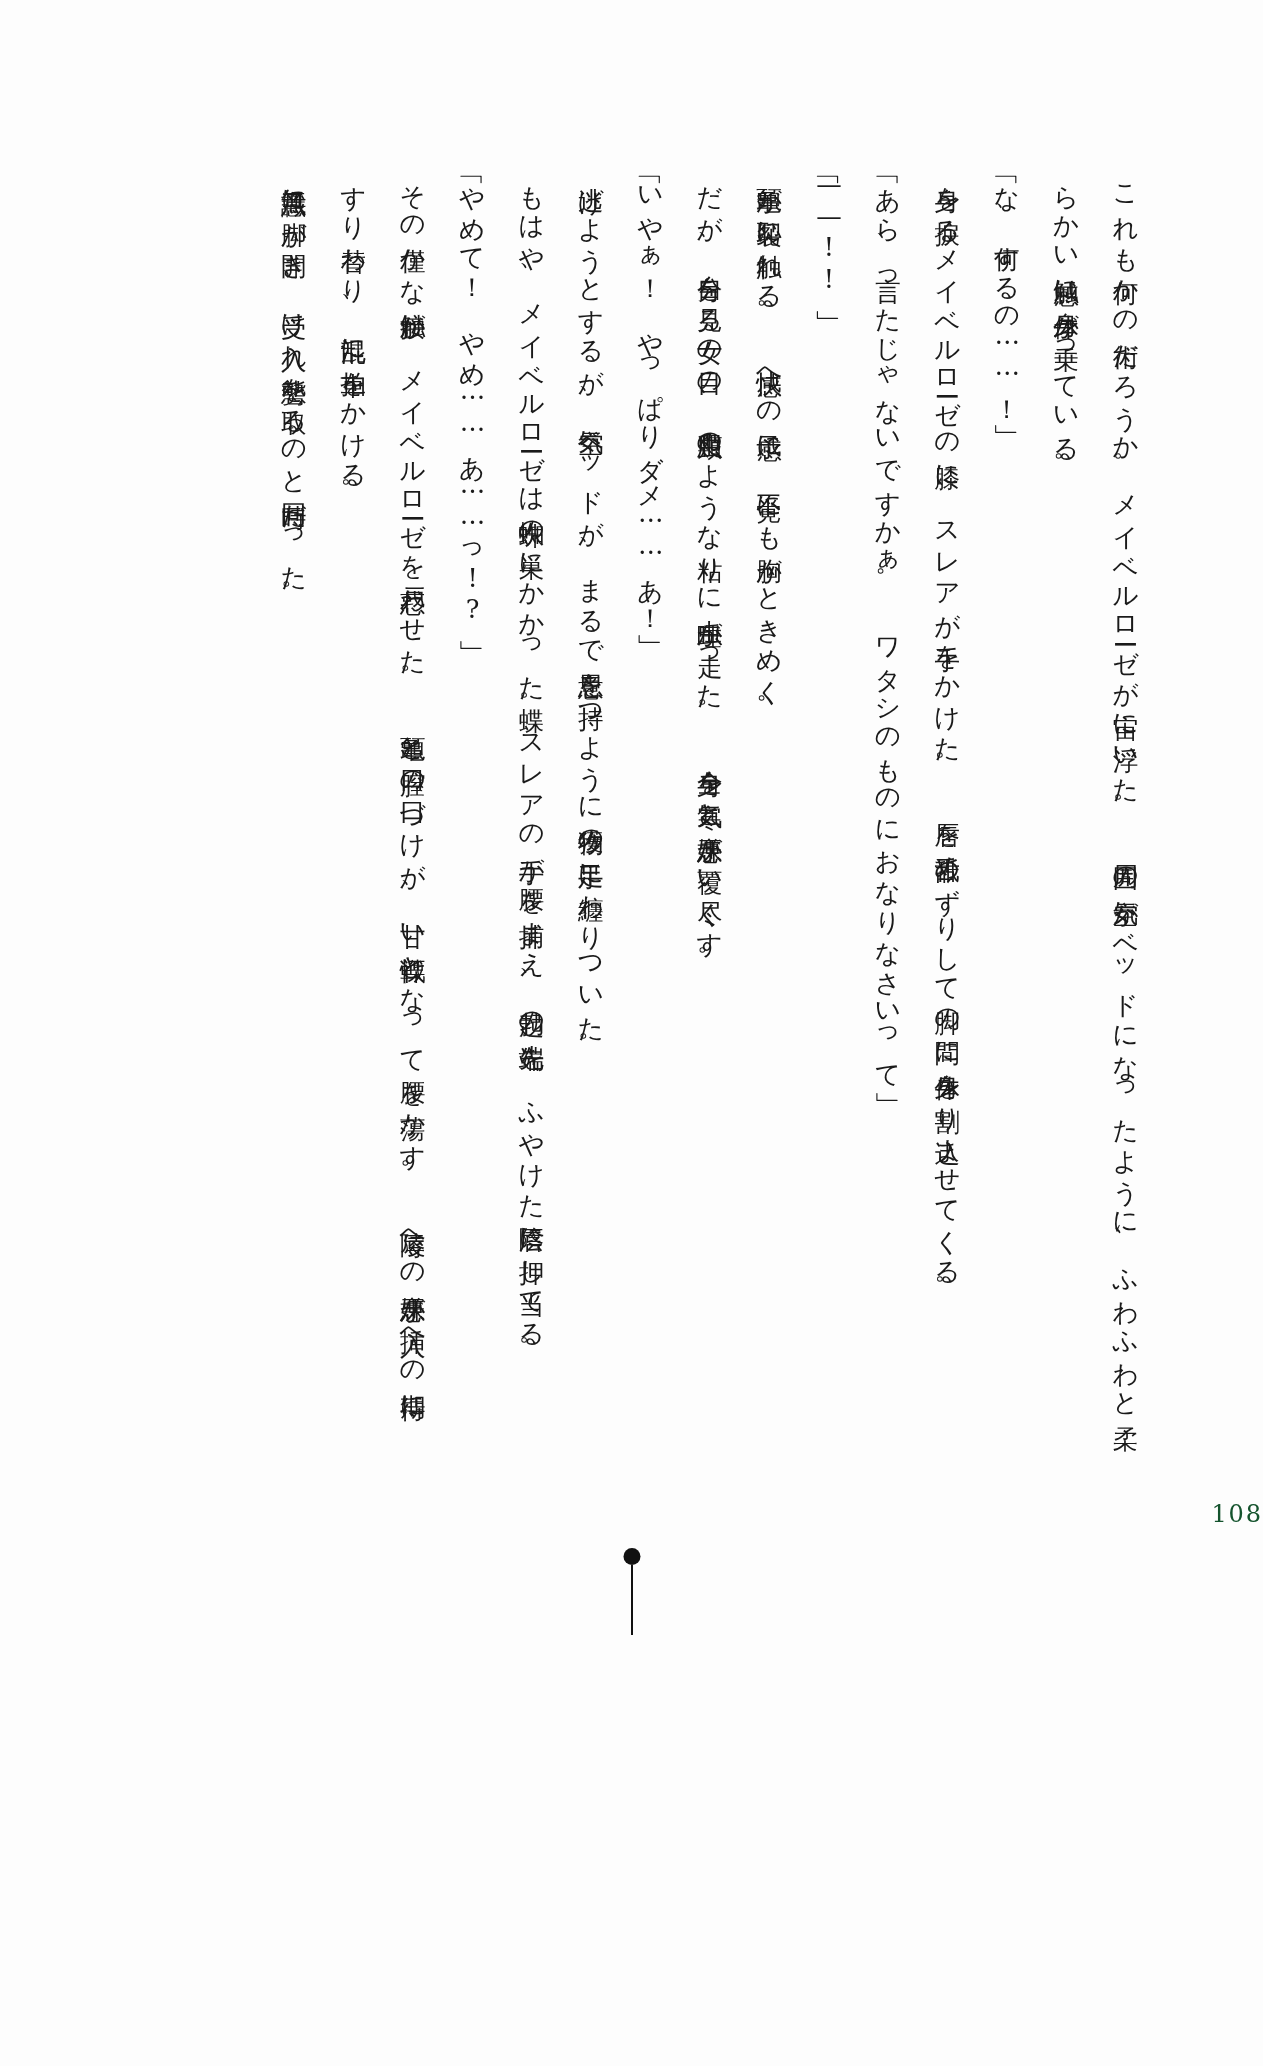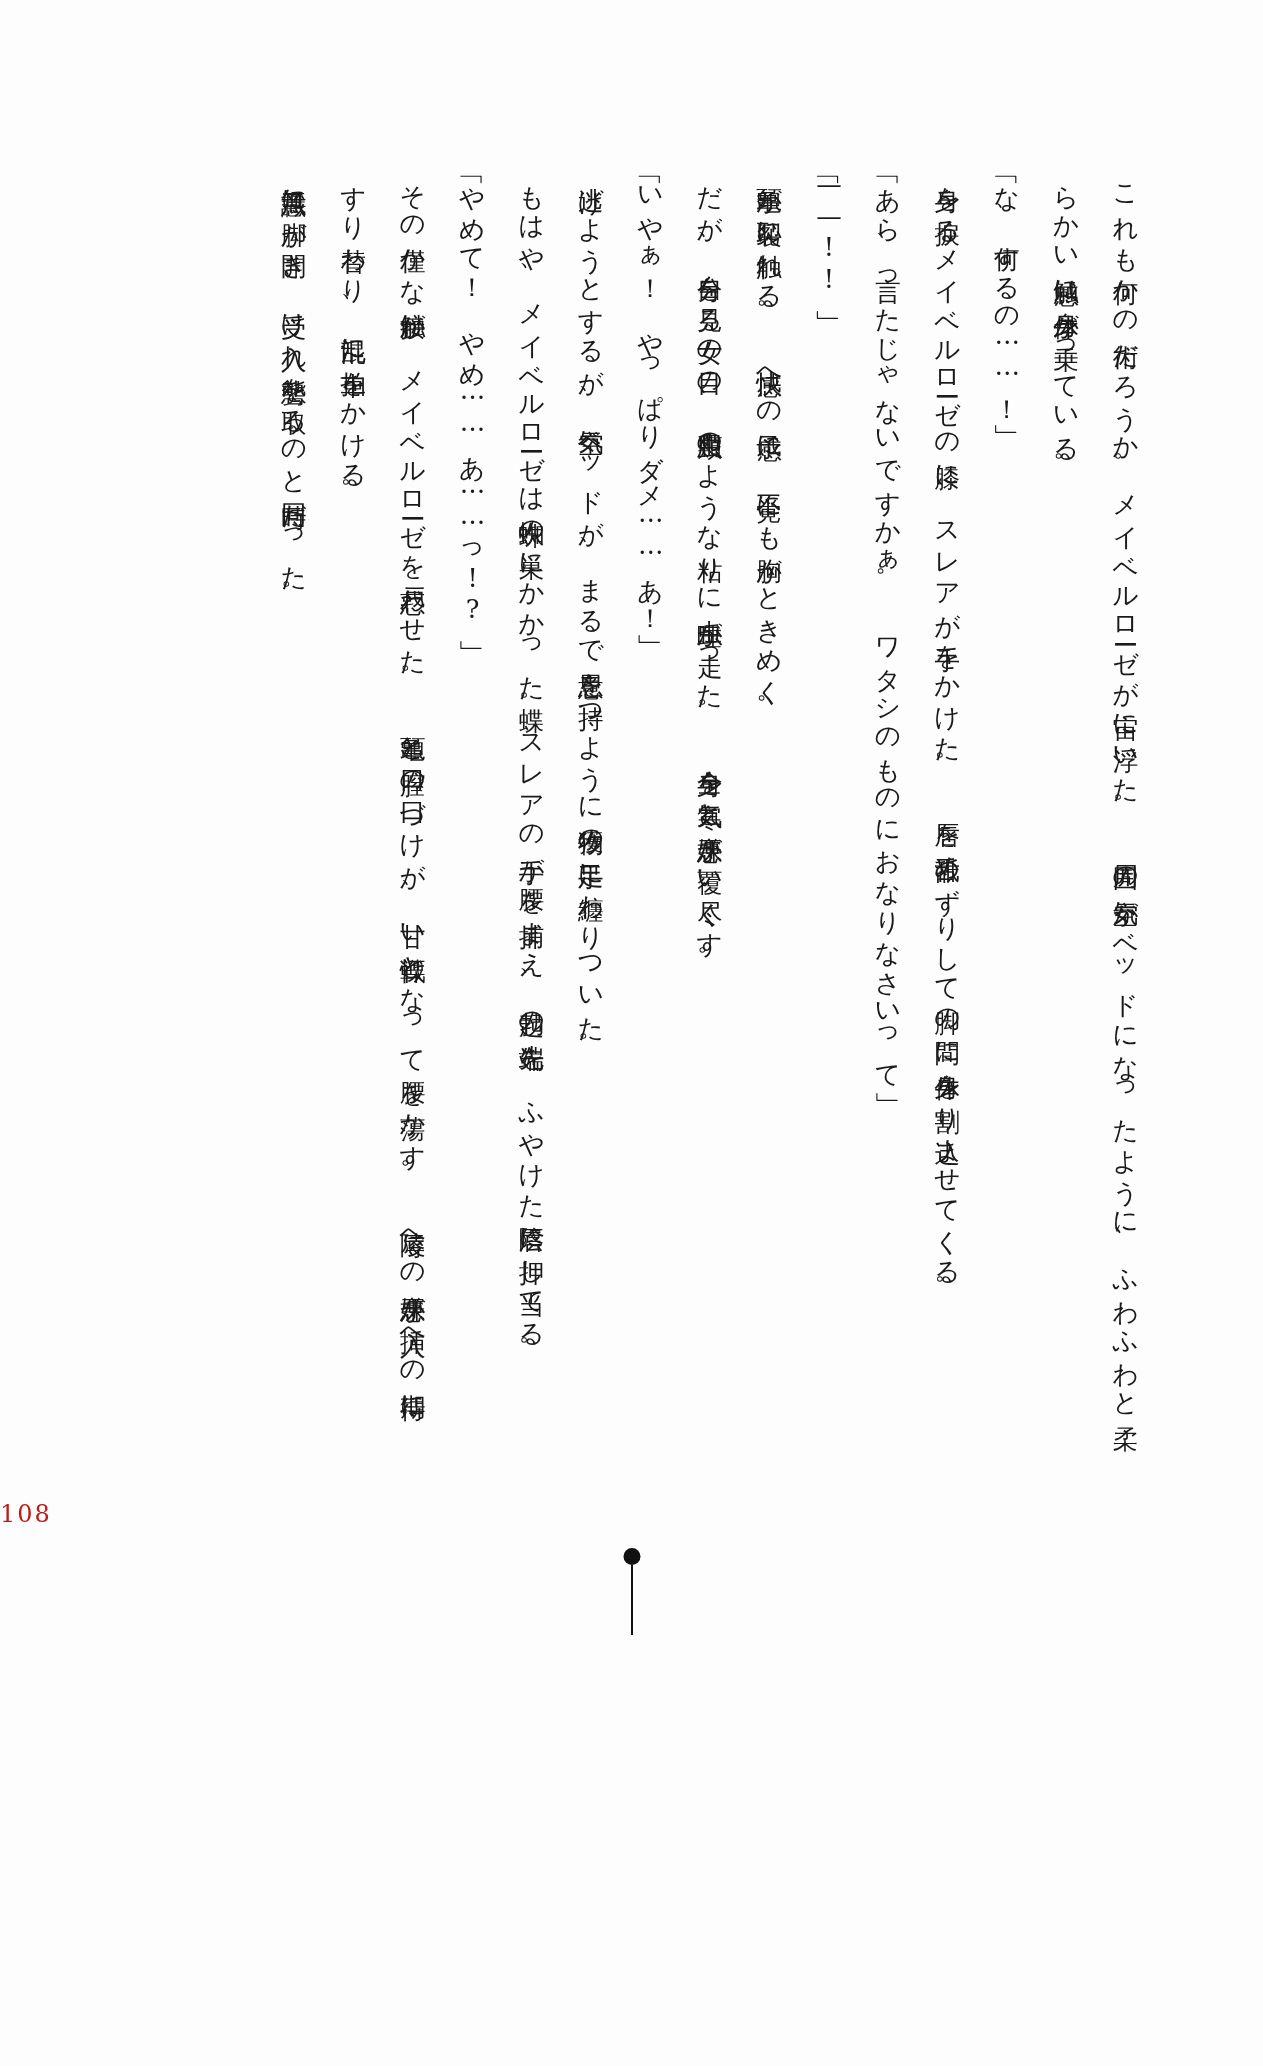--- a/index.html
+++ b/index.html
@@ -46,24 +46,24 @@
   #text-body p.noindent {
     text-indent: 0;
   }
 
   
   #page-number {
     position: absolute;
     left: 0;
     right: 0;
     top: 1500px;
-    text-align: left;
+    text-align: right;
     font-size: 24px;
     letter-spacing: 0.08em;
-    color: #b91c1c;
+    color: #14532d;
     font-family: "DejaVu Serif", "Liberation Serif", serif;
   }
 
   
   #footer-mark {
     position: absolute;
     left: 50%;
     transform: translateX(-50%);
     top: 1548px;
     width: 22px;

